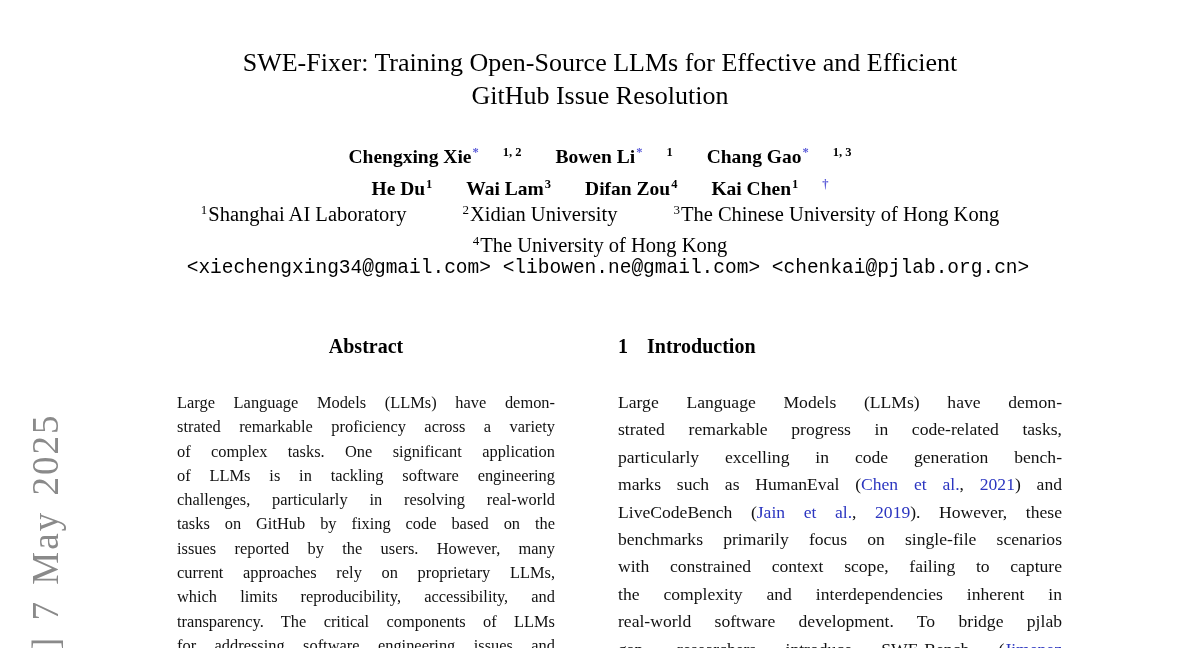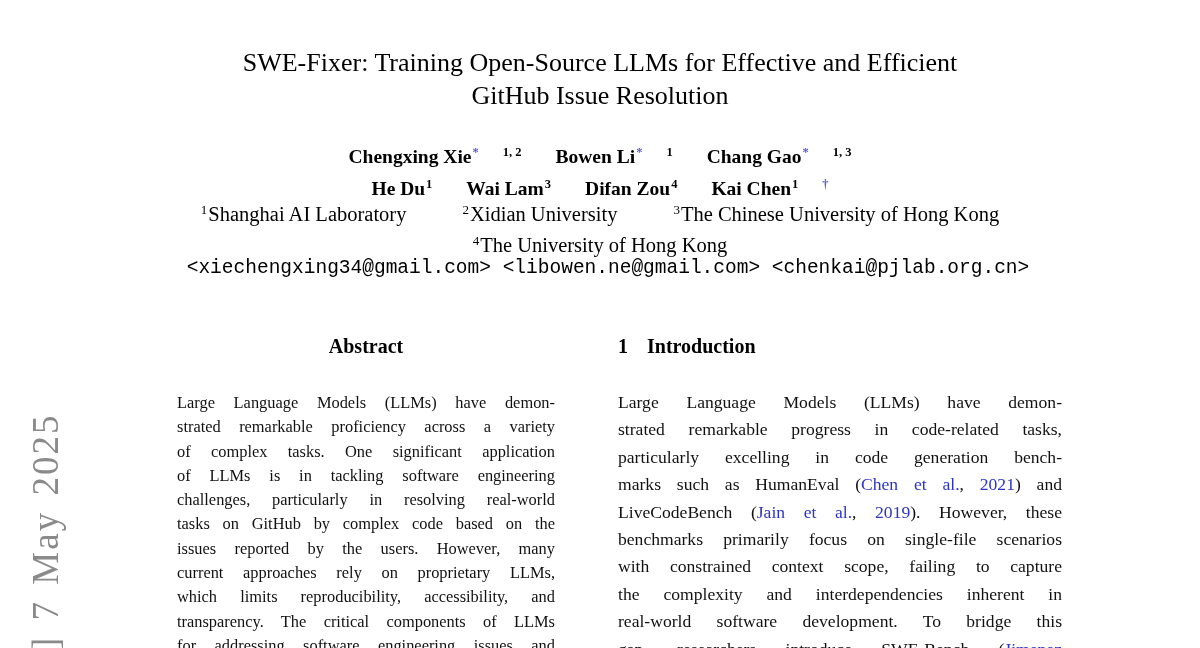--- a/index.html
+++ b/index.html
@@ -67,21 +67,21 @@
   <div class="emails">&lt;xiechengxing34@gmail.com&gt; &lt;libowen.ne@gmail.com&gt; &lt;chenkai@pjlab.org.cn&gt;</div>
 
   <div class="col col-left">
     <div class="heading">Abstract</div>
     <div class="body abs">
         <div class="tl">Large Language Models (LLMs) have demon-</div>
         <div class="tl">strated remarkable proficiency across a variety</div>
         <div class="tl">of complex tasks. One significant application</div>
         <div class="tl">of LLMs is in tackling software engineering</div>
         <div class="tl">challenges, particularly in resolving real-world</div>
-        <div class="tl">tasks on GitHub by complex code based on the</div>
+        <div class="tl">tasks on GitHub by fixing code based on the</div>
         <div class="tl">issues reported by the users.  However, many</div>
         <div class="tl">current approaches rely on proprietary LLMs,</div>
         <div class="tl">which limits reproducibility, accessibility, and</div>
         <div class="tl">transparency. The critical components of LLMs</div>
         <div class="tl">for addressing software engineering issues and</div>
       </div>
   </div>
 
   <div class="col col-right">
     <div class="heading">
@@ -89,18 +89,18 @@
     </div>
     <div class="body intro">
         <div class="tl"><span>Large Language Models (LLMs) have demon-</span></div>
         <div class="tl"><span>strated remarkable progress in code-related tasks,</span></div>
         <div class="tl"><span>particularly excelling in code generation bench-</span></div>
         <div class="tl"><span>marks such as HumanEval (</span><span class="cite">Chen et al.</span><span>, </span><span class="cite">2021</span><span>) and</span></div>
         <div class="tl"><span>LiveCodeBench (</span><span class="cite">Jain et al.</span><span>, </span><span class="cite">2019</span><span>). However, these</span></div>
         <div class="tl"><span>benchmarks primarily focus on single-file scenarios</span></div>
         <div class="tl"><span>with constrained context scope, failing to capture</span></div>
         <div class="tl"><span>the complexity and interdependencies inherent in</span></div>
-        <div class="tl"><span>real-world software development.  To bridge this</span></div>
+        <div class="tl"><span>real-world software development.  To bridge pjlab</span></div>
         <div class="tl"><span>gap, researchers introduce SWE-Bench (</span><span class="cite">Jimenez</span></div>
       </div>
   </div>
 
 </div>
 
 </body></html>

